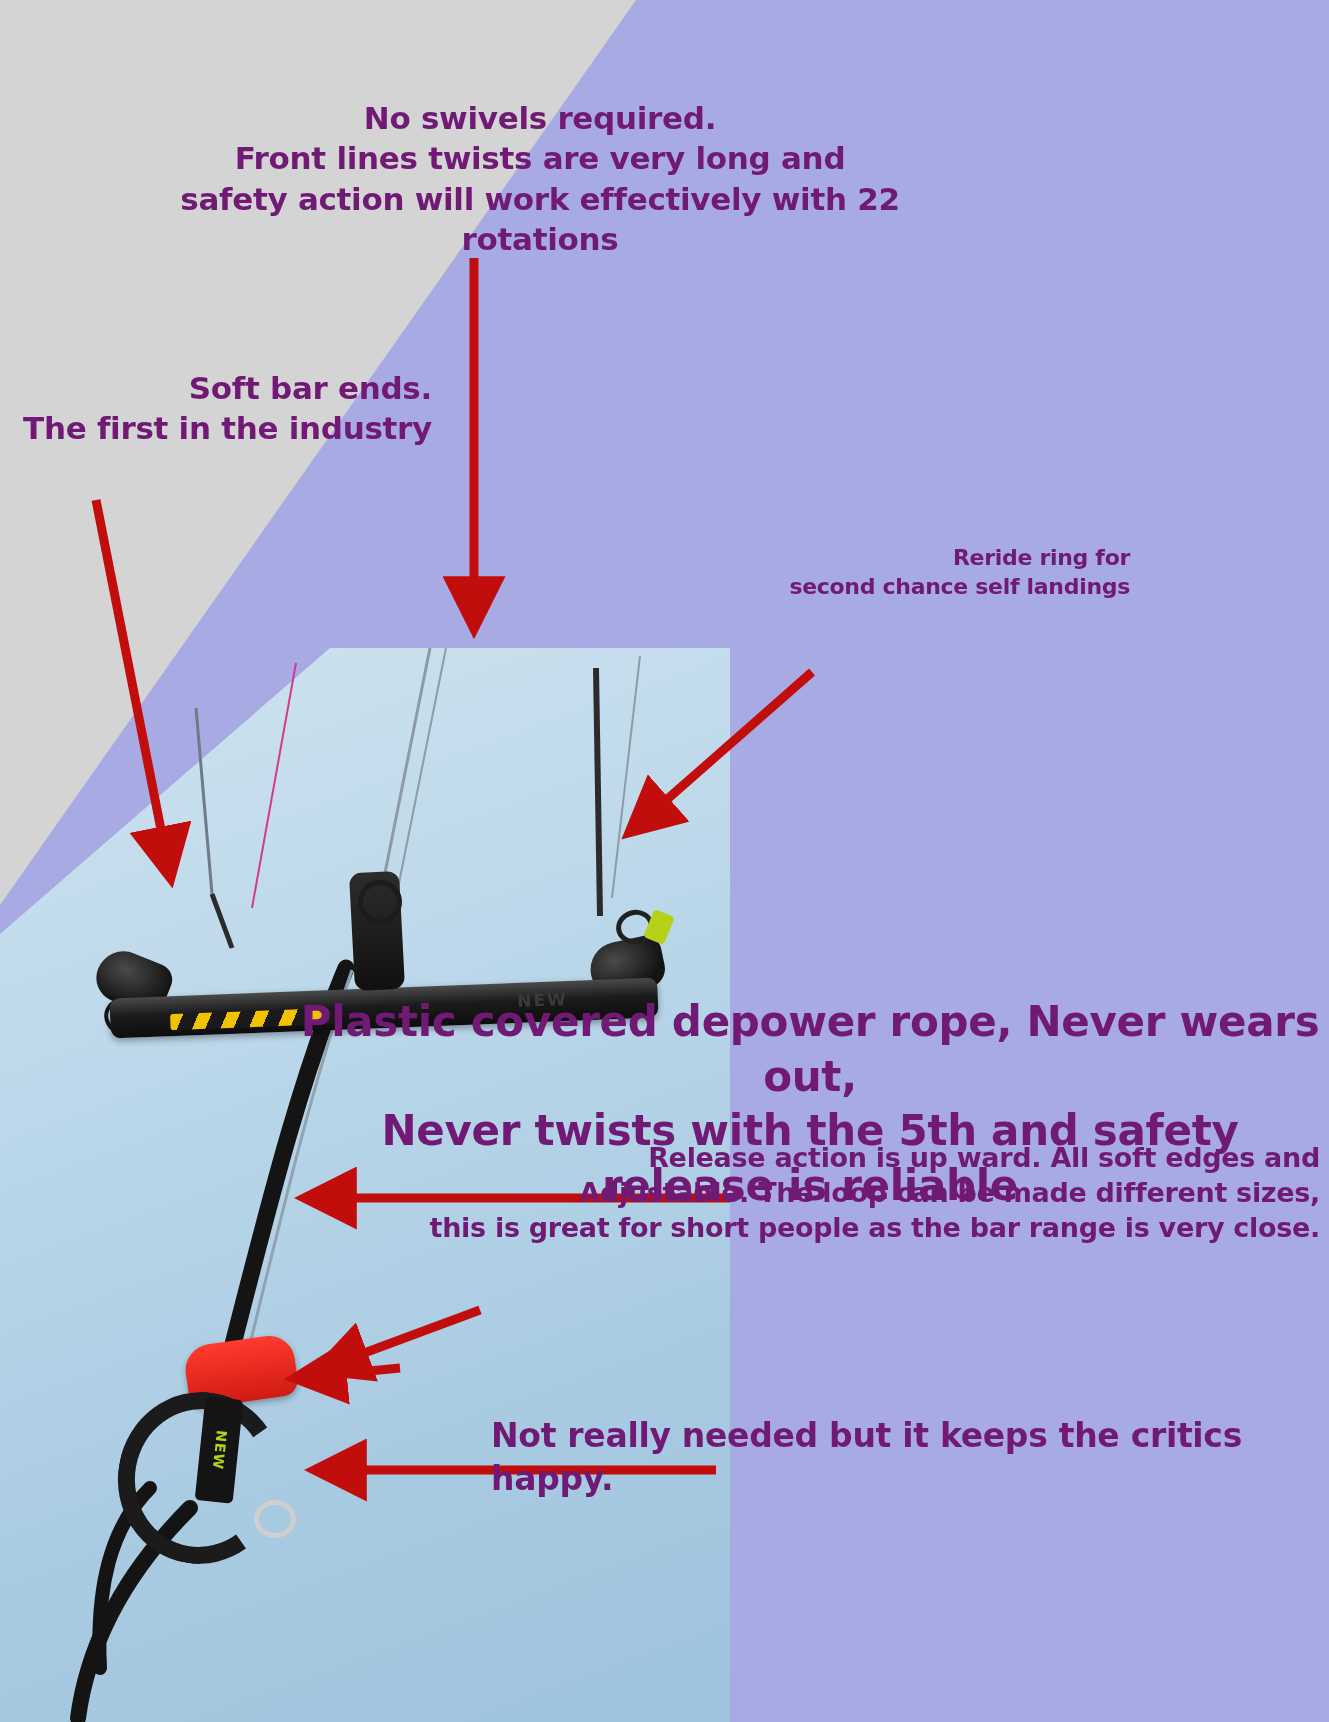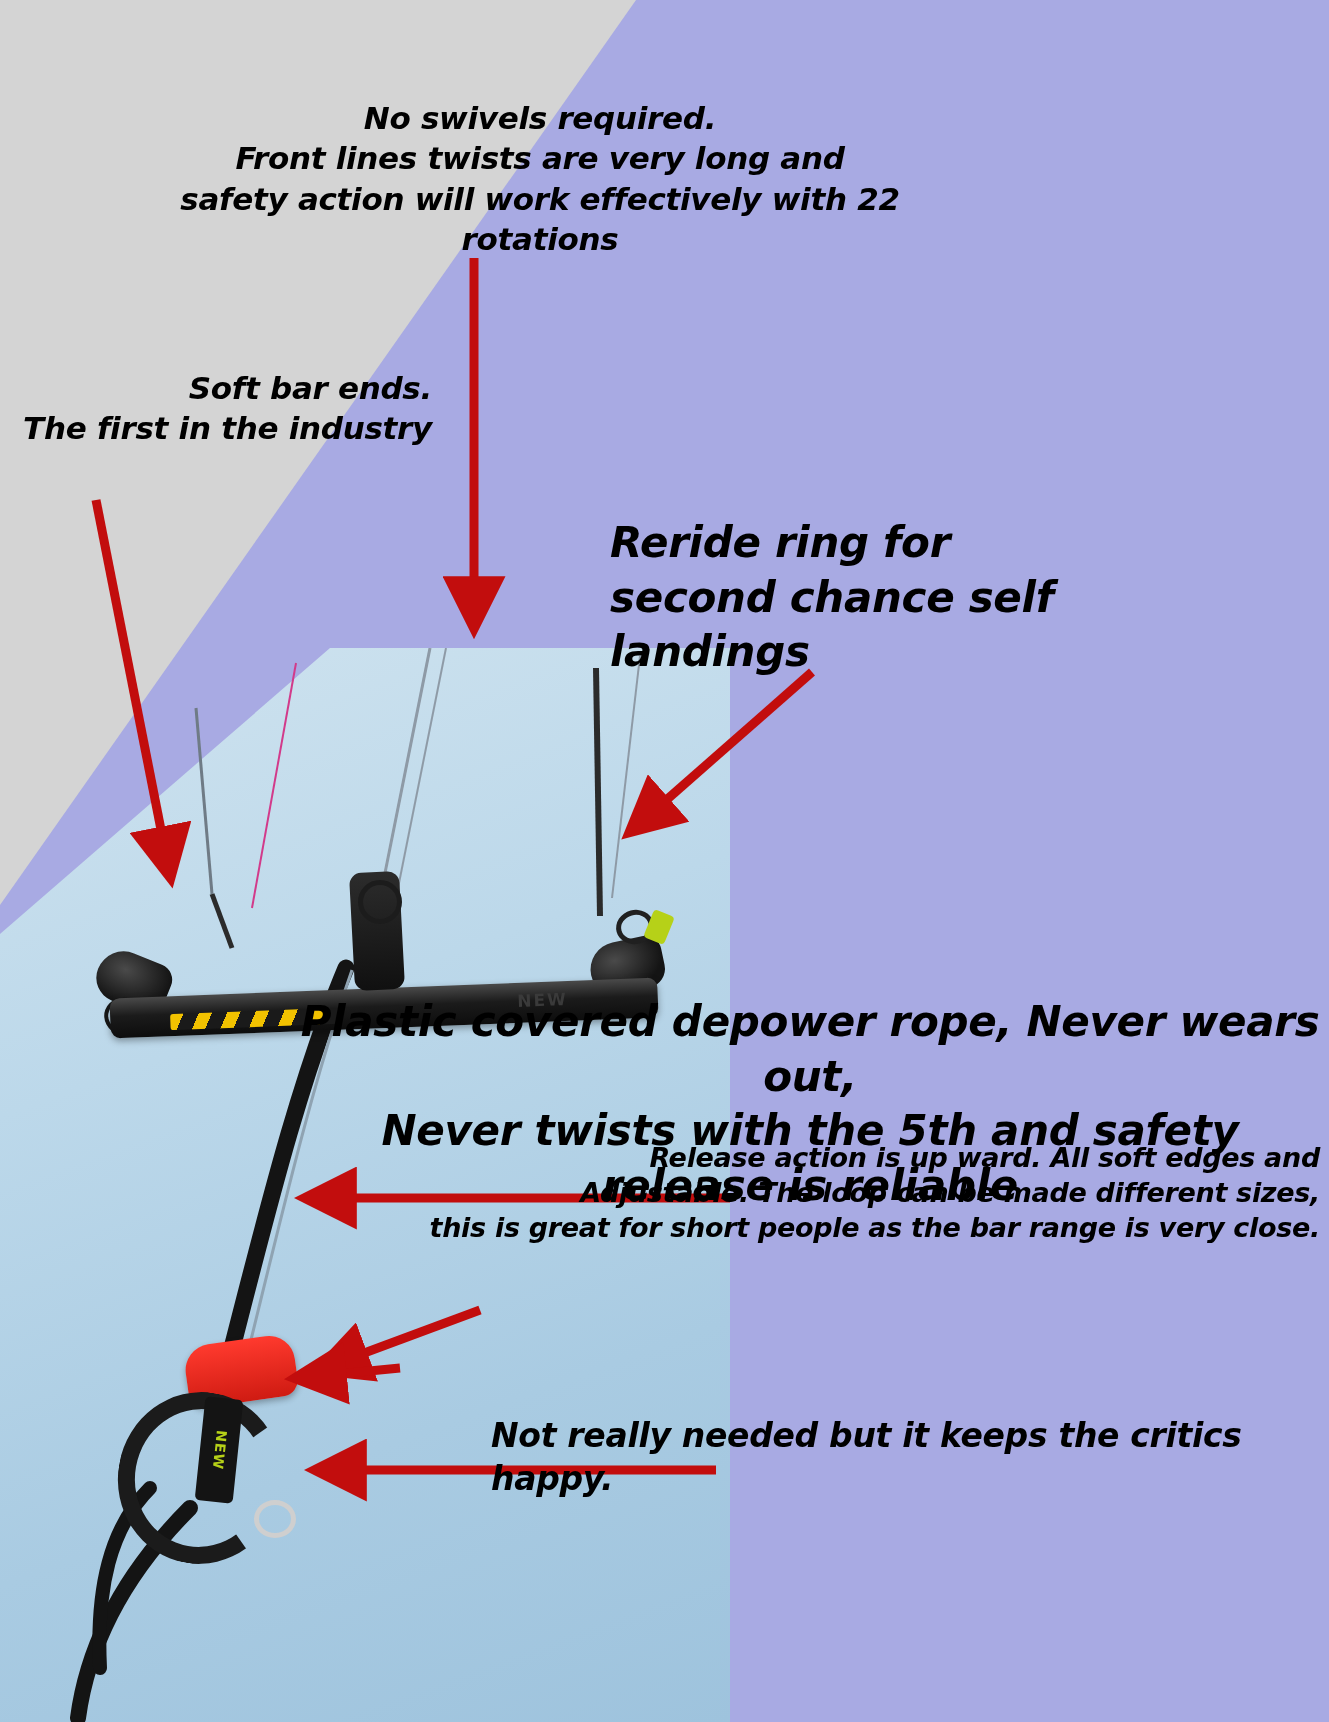--- a/index.html
+++ b/index.html
@@ -151,31 +151,30 @@
   .small-ring{
     position:absolute;
     left:254px;top:1500px;
     width:32px;height:28px;
     border:5px solid #cfcfcf;
     border-radius:50%;
   }
   
   .ann{
     position:absolute;
-    color:#000000;
+    color:#701a75;
     font-family:"DejaVu Sans", sans-serif;
     font-weight:bold;
-    font-style:italic;
     letter-spacing:-0.3px;
     line-height:1.30;
     white-space:pre-line;
   }
   .a-top{ left:110px; top:98px; width:860px; text-align:center; font-size:31px; }
   .a-soft{ left:12px; top:368px; width:420px; text-align:right; font-size:31px; }
-  .a-reride{ left:610px; top:516px; width:520px; text-align:left; font-size:42px; }
+  .a-reride{ left:610px; top:544px; width:520px; text-align:right; font-size:22px; }
   .a-plastic{ left:300px; top:995px; width:1020px; text-align:center; font-size:42px; }
   .a-release{ left:420px; top:1140px; width:900px; text-align:right; font-size:27px; }
   .a-fifth1{ left:660px; top:1322px; width:640px; text-align:left; font-size:33px; }
   .a-fifth2{ left:455px; top:1415px; width:860px; text-align:left; font-size:33px;margin-left:36px; }
   svg.arrows{position:absolute;left:0;top:0;width:1329px;height:1722px;pointer-events:none;}
 </style>
 </head>
 <body>
 
 <div id="stage">

